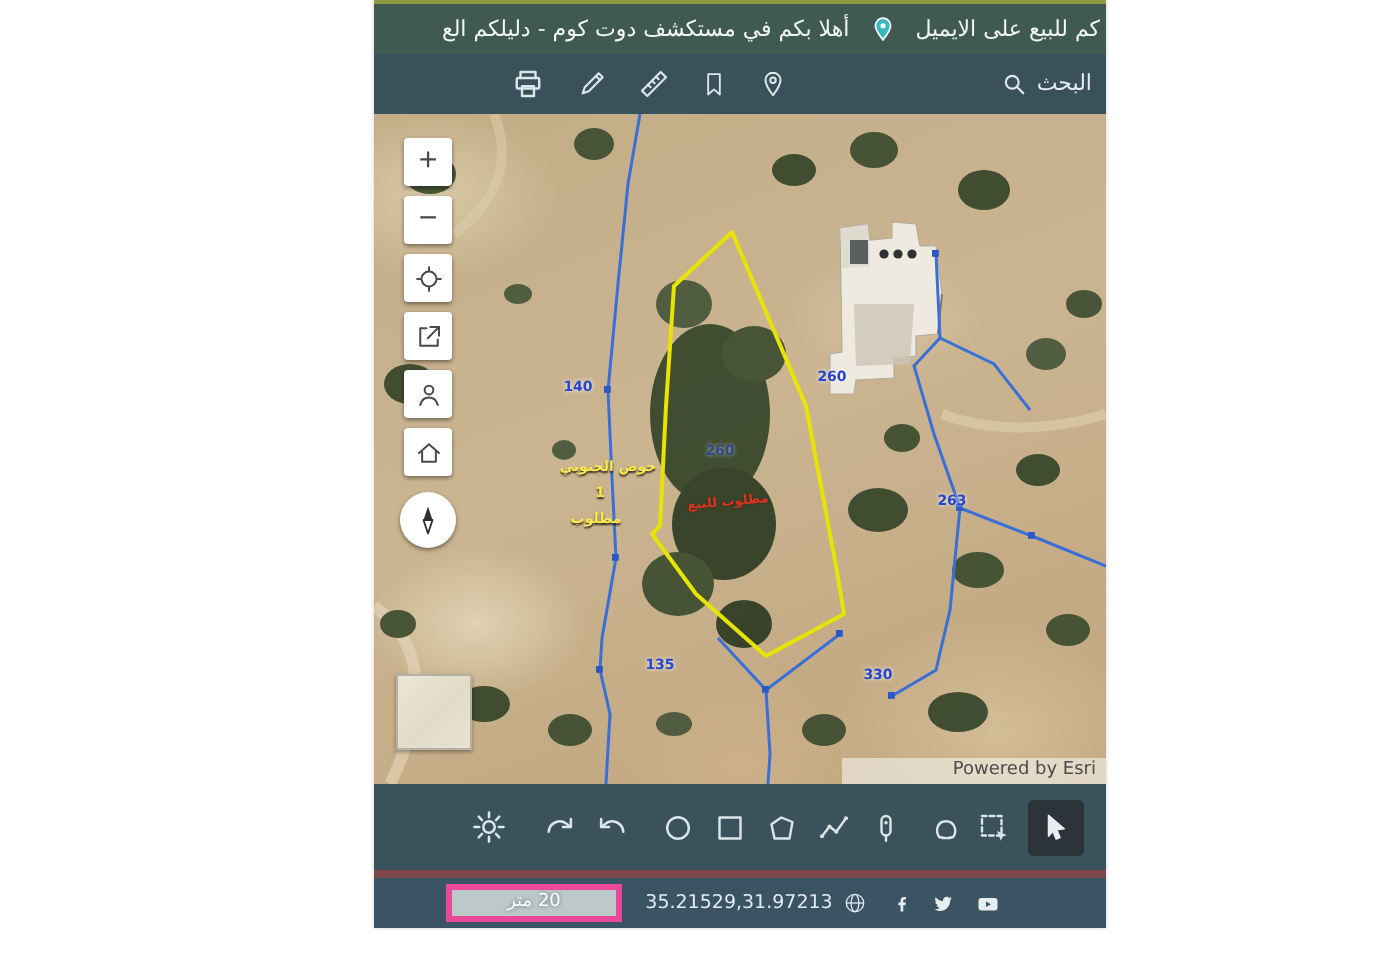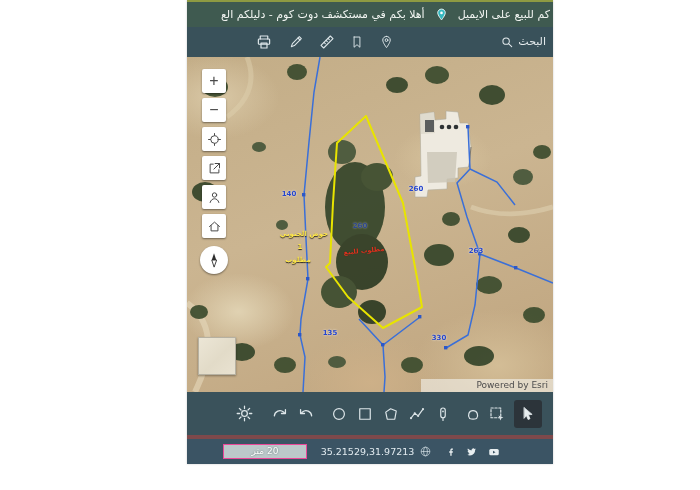--- a/index.html
+++ b/index.html
@@ -55,21 +55,21 @@
 
   
   .draw-bar{height:43px;background:#3a525b;display:flex;align-items:center;}
   .dbtn{background:none;border:none;padding:0;cursor:pointer;display:flex;align-items:center;
     justify-content:center;}
   .dbtn.active{width:28px;height:28px;background:#2c343a;border-radius:3px;}
   .maroon{height:4px;background:#7e494b;}
 
   
   .status{height:25px;background:#3b5464;display:flex;align-items:center;color:#e2ebf0;}
-  .scalebox{margin-left:36px;width:82px;height:13px;background:#bcc8ca;border:1px solid #ec4899;
+  .scalebox{margin-left:36px;width:82px;height:13px;background:#bcc8ca;border:3px solid #ec4899;
     font-size:9px;line-height:13px;text-align:center;color:#fff;text-shadow:0 0 2px #5a6a6c;}
   .coords{margin-left:auto;display:flex;align-items:center;gap:5px;font-size:9.5px;justify-content:flex-end;}
   .coords svg{stroke:#dfe9ee;fill:none;stroke-width:1.2;}
   .social{margin-left:auto;margin-right:52px;display:flex;align-items:center;gap:9px;}
   .sbtn{background:none;border:none;padding:0;cursor:pointer;display:flex;}
 </style>
 </head>
 <body>
 
 <div class="page">

